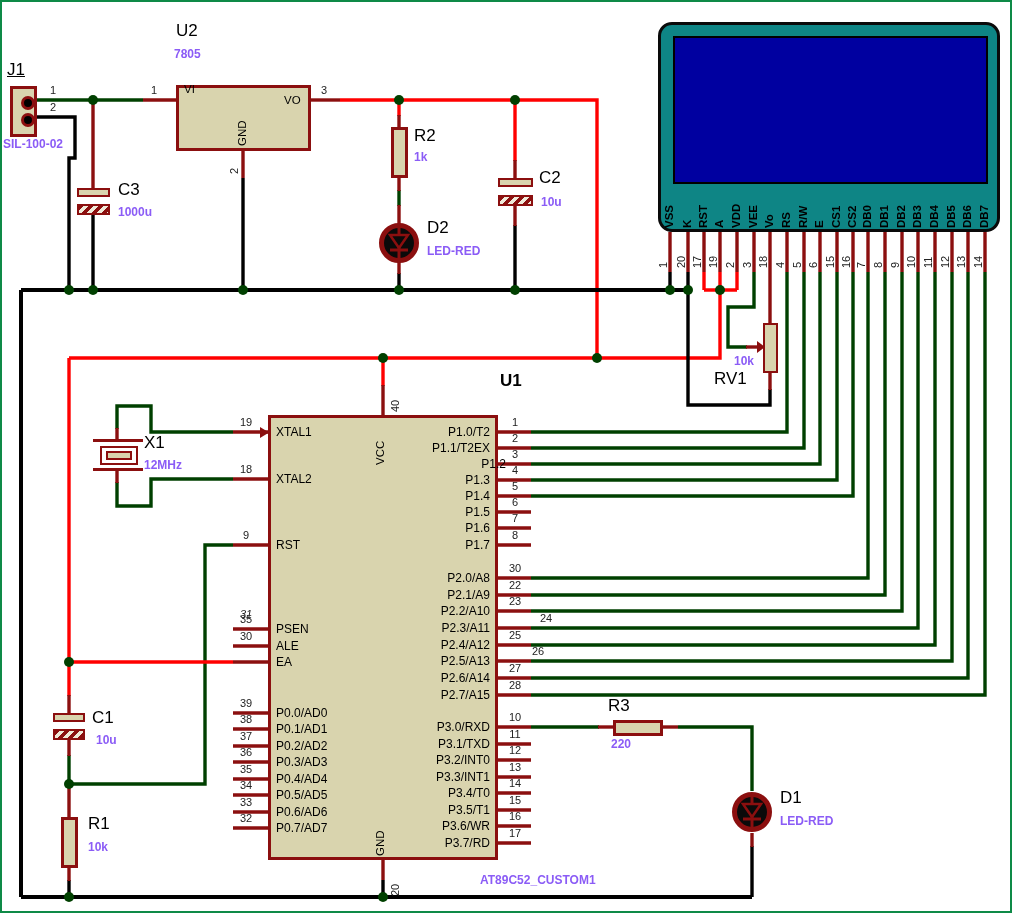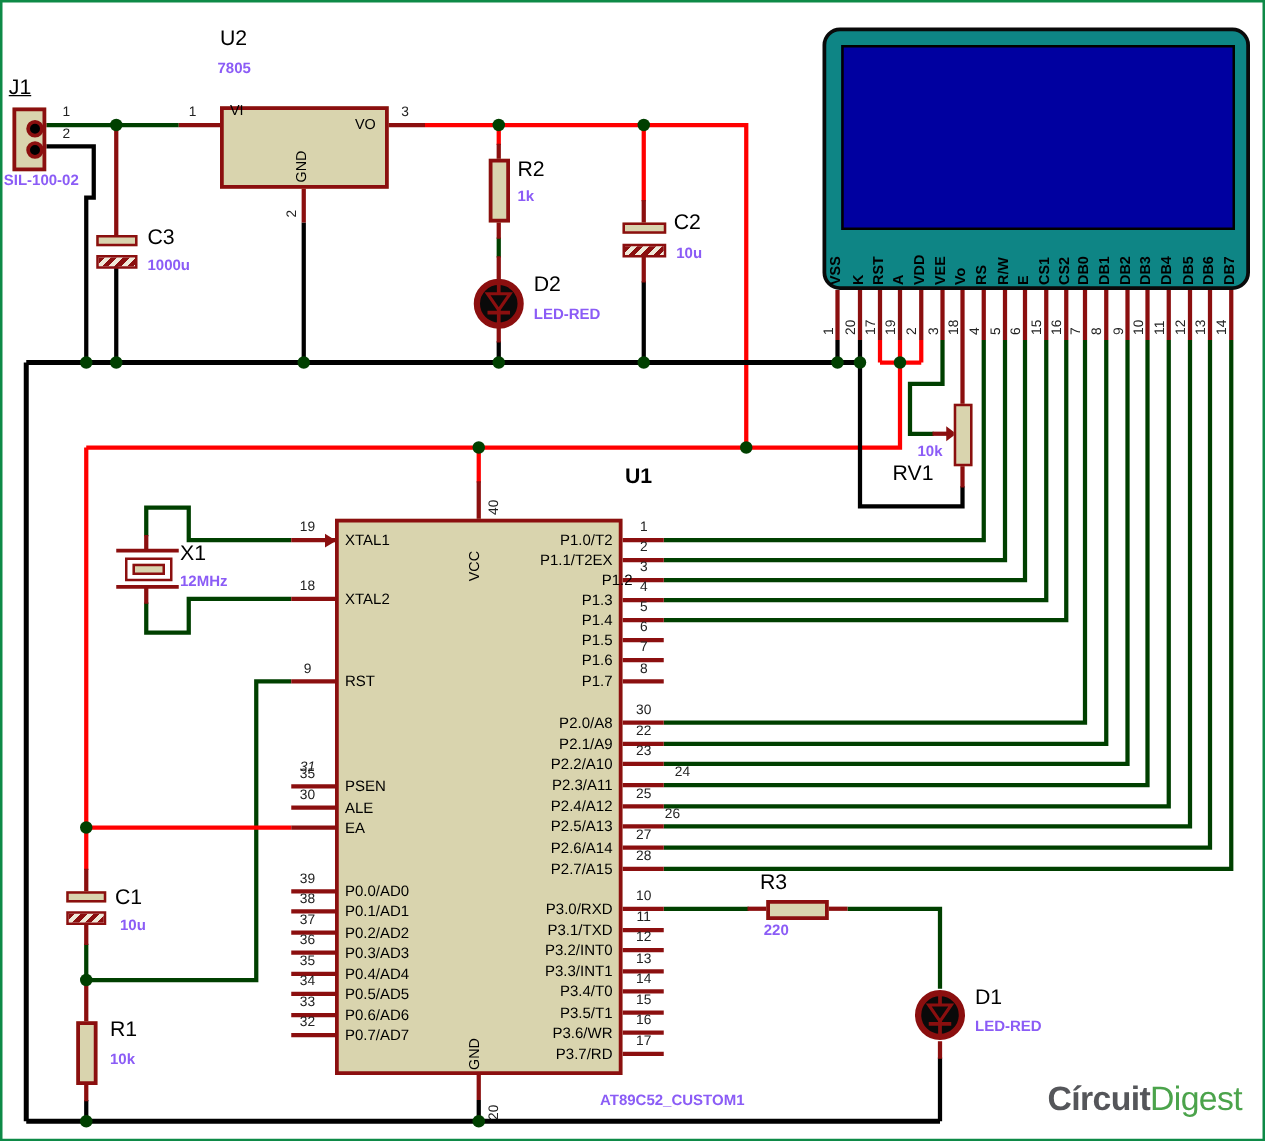--- a/index.html
+++ b/index.html
@@ -392,18 +392,15 @@
       <div class="u1name-r" style="left: 330px; top: 786px;">P3.4/T0</div>
       <div class="pnum ctr" style="left: 501px; top: 777px; width: 28px;">14</div>
       <div class="u1name-r" style="left: 330px; top: 803px;">P3.5/T1</div>
       <div class="pnum ctr" style="left: 501px; top: 794px; width: 28px;">15</div>
       <div class="u1name-r" style="left: 330px; top: 819px;">P3.6/WR</div>
       <div class="pnum ctr" style="left: 501px; top: 810px; width: 28px;">16</div>
       <div class="u1name-r" style="left: 330px; top: 836px;">P3.7/RD</div>
       <div class="pnum ctr" style="left: 501px; top: 827px; width: 28px;">17</div>
     </div>
 
-  <div class="logo">
-    <span class="g1">Círcuit</span><span class="g2">Digest</span>
-  </div>
 
   <div class="frame"></div>
 </div>
 
 </body></html>

